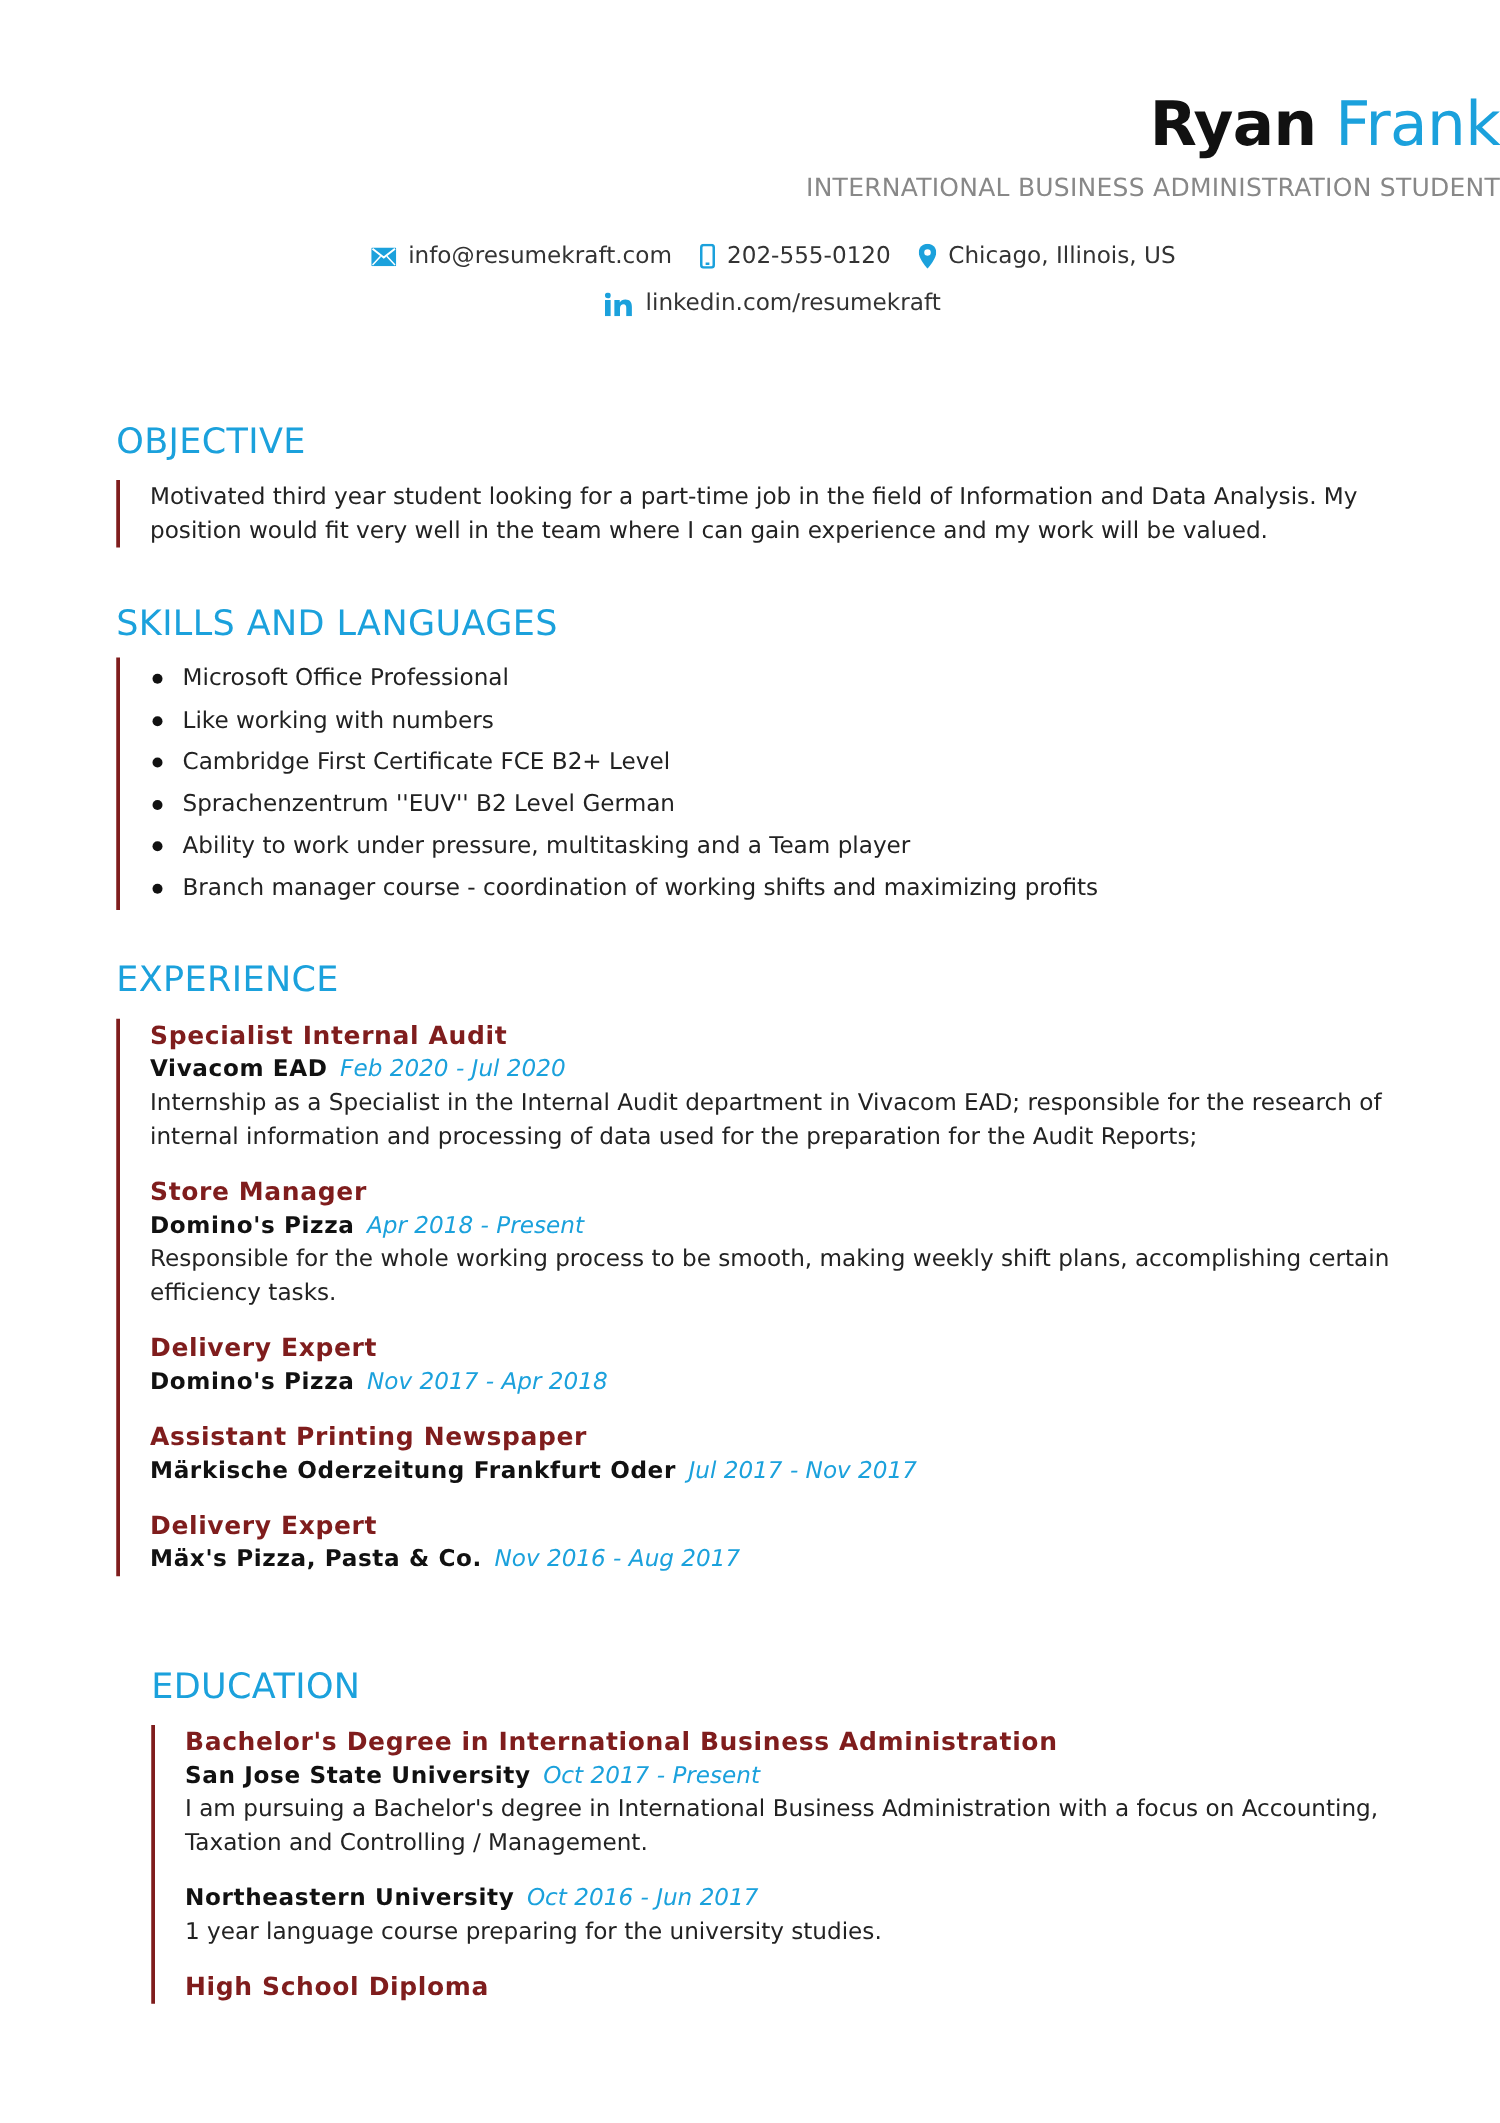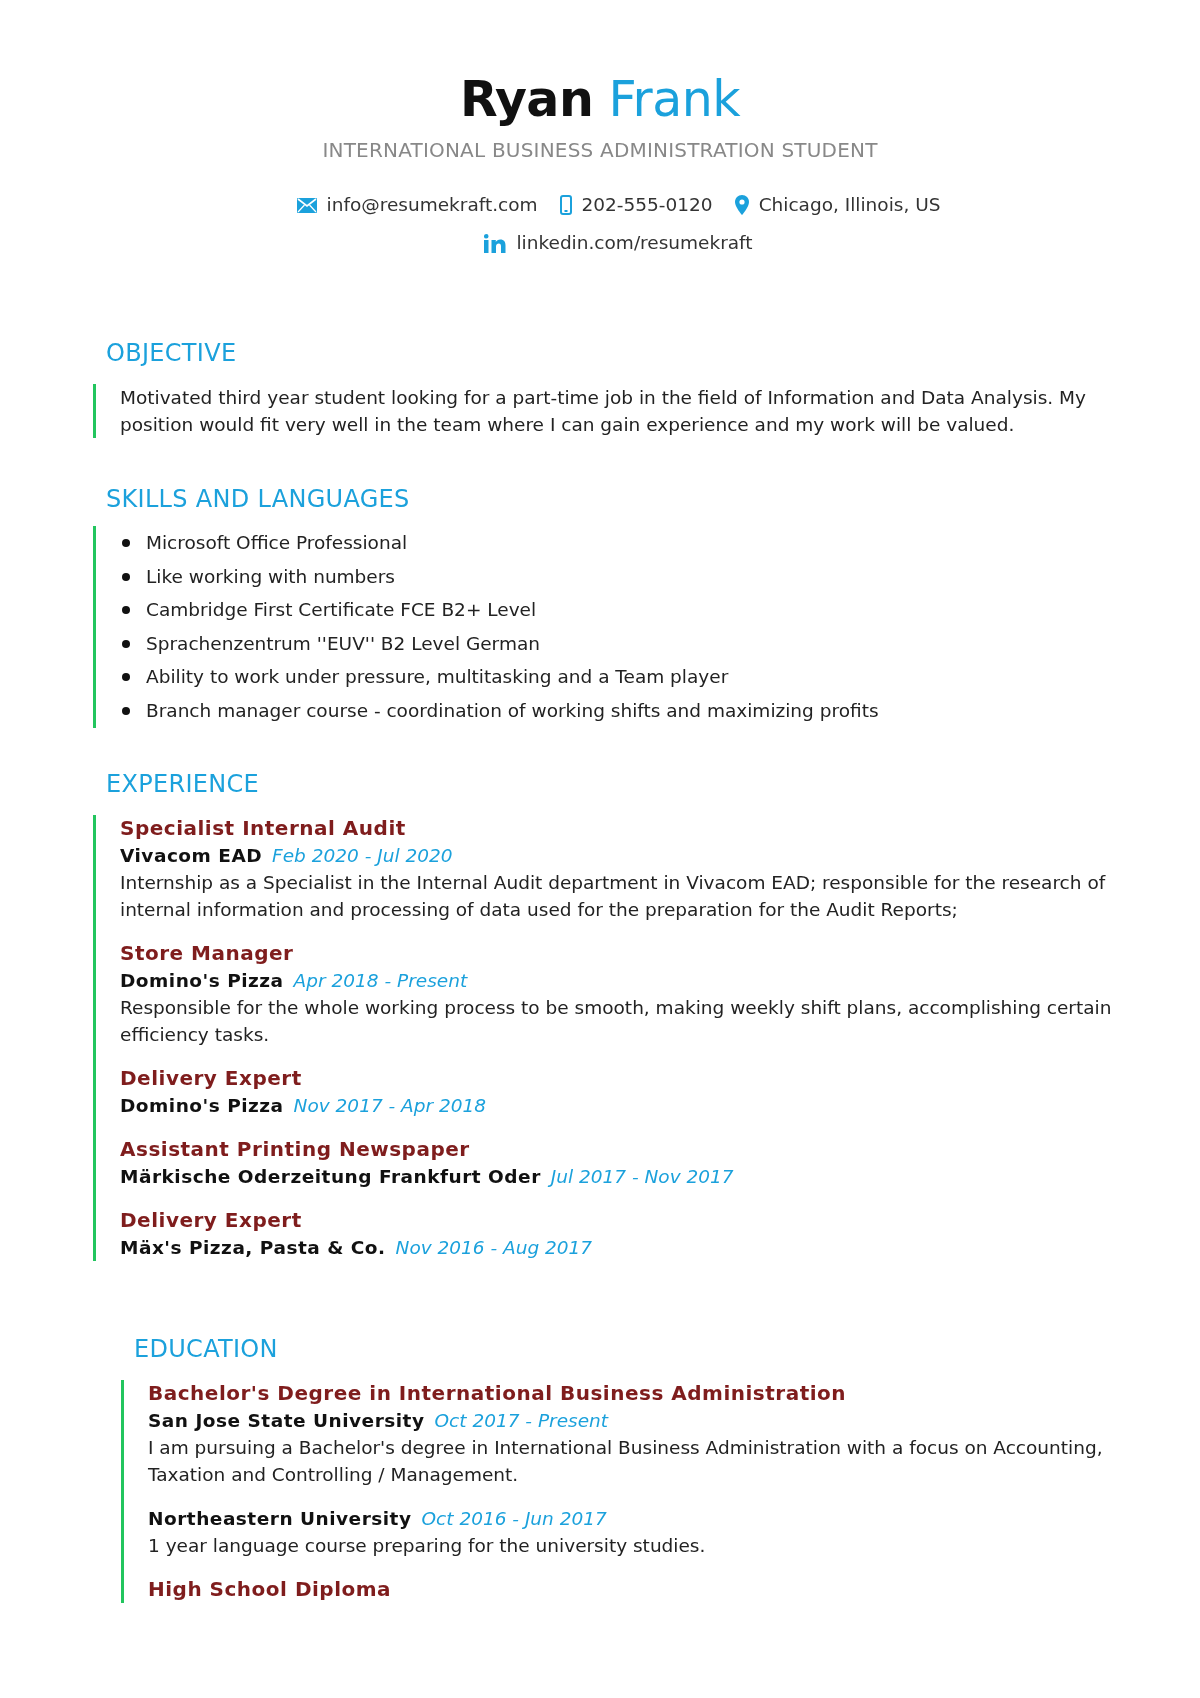--- a/index.html
+++ b/index.html
@@ -3,40 +3,40 @@
   <meta charset="utf-8">
   <style>
     * { box-sizing: border-box; margin: 0; padding: 0; }
     html, body { width: 1200px; height: 1698px; background: #ffffff; }
     body {
       font-family: "DejaVu Sans", sans-serif;
       color: #222222;
       position: relative;
       overflow: hidden;
     }
-    .header { position: absolute; top: 68px; left: 0; width: 1200px; text-align: center; }
+    .header { position: absolute; top: 68px; left: 0; width: 1200px; text-align: right; }
     .name { font-size: 49px; line-height: 64px; letter-spacing: -0.5px; }
     .name .first { color: #111111; font-weight: bold; }
     .name .last { color: #1ba1dc; font-weight: normal; }
     .title { margin-top: 6px; font-size: 20px; color: #888888; letter-spacing: 0.2px; }
     .contacts { margin-top: 32px; font-size: 18.5px; color: #333333; line-height: 22px; }
     .contact-row { display: flex; justify-content: center; align-items: center; gap: 0; padding-left: 37px; }
     .contact-row + .contact-row { margin-top: 16px; }
     .contact-item { display: inline-flex; align-items: center; margin: 0 11px; }
     .icon { display: inline-block; margin-right: 10px; }
     .icon svg { display: block; }
 
     .section { position: absolute; left: 93px; width: 1040px; }
     .section-title {
-      font-size: 24px; color: #1ba1dc; letter-spacing: 0.3px;
-      line-height: 30px; margin-left: 13px;
+      font-size: 28px; color: #1ba1dc; letter-spacing: 0.3px;
+      line-height: 30px; margin-left: 0;
     }
     .section-body {
       margin-top: 16px;
-      border-left: 3px solid #22c55e;
+      border-left: 3px solid #7f1d1d;
       padding-left: 24px;
       font-size: 18.5px;
       line-height: 27px;
       color: #222222;
     }
     .skills li { list-style: none; position: relative; padding-left: 26px; line-height: 33.6px; }
     .skills li::before {
       content: ""; position: absolute; left: 2px; top: 13px;
       width: 8px; height: 8px; border-radius: 50%; background: #111111;
     }

